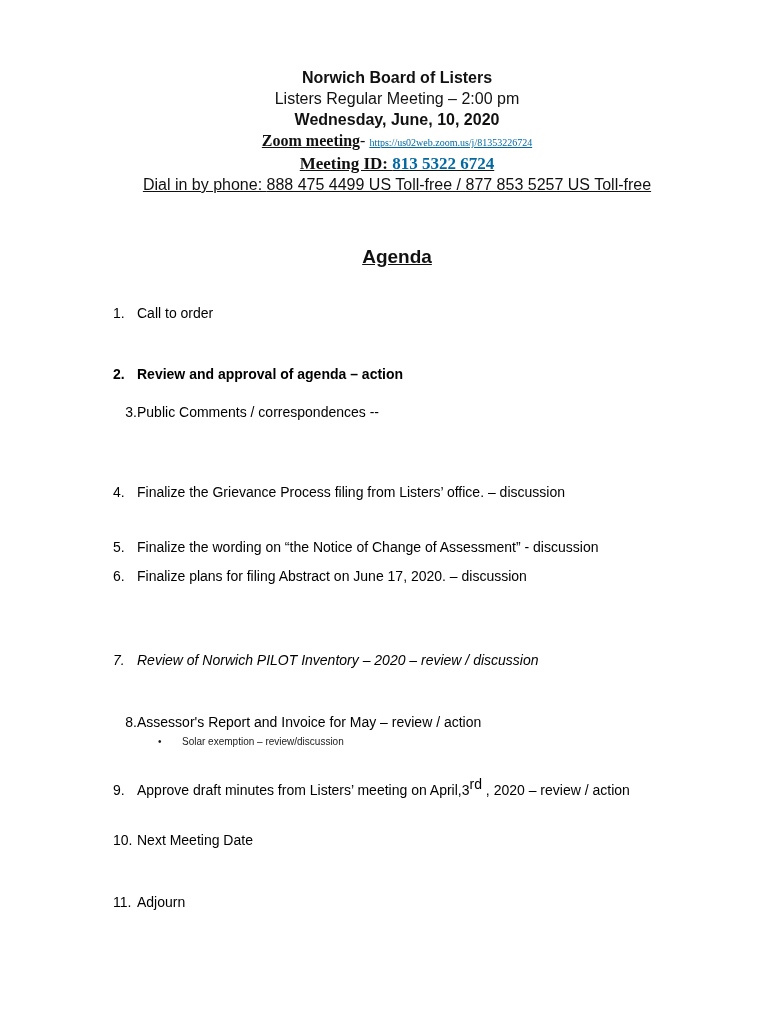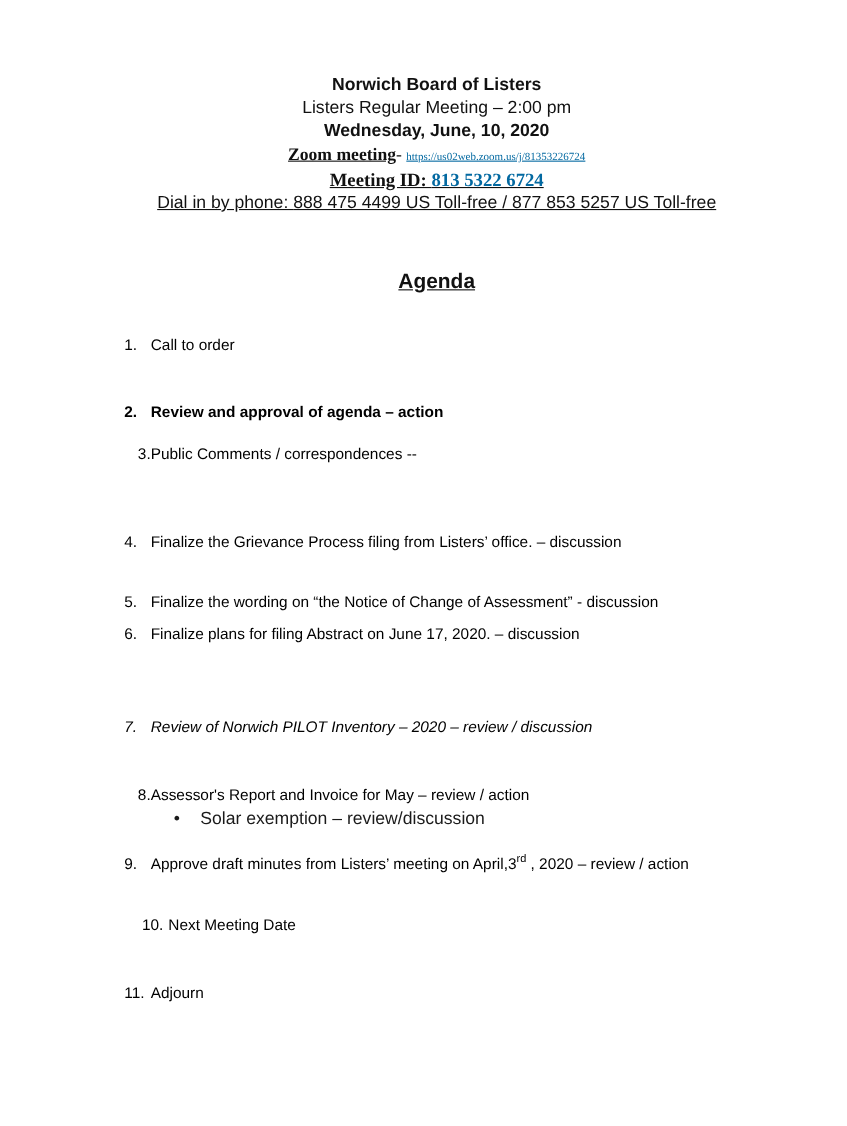--- a/index.html
+++ b/index.html
@@ -51,25 +51,25 @@
       position: absolute;
       left: 113px;
       font-size: 14px;
       white-space: nowrap;
       color: #000000;
     }
     .item .num {
       display: inline-block;
       width: 24px;
     }
-    .item sup { font-size: 10px; margin-top: 24px; }
+    .item sup { font-size: 14px; margin-top: 24px; }
     .bullet {
       position: absolute;
       left: 158px;
-      font-size: 16px;
+      font-size: 10px;
       white-space: nowrap;
       color: #1a1a1a;
     }
     .bullet .dot {
       display: inline-block;
       width: 24px;
     }
   </style>
 </head>
 <body>
@@ -114,18 +114,18 @@
 </div>
 <div class="item" style="top:714px;text-align:right;">
   <span class="num">8.</span><span>Assessor's Report and Invoice for May  – review / action</span>
 </div>
 <div class="bullet" style="top:736px;">
   <span class="dot">•</span><span>Solar exemption – review/discussion</span>
 </div>
 <div class="item" style="top:776px;">
   <span class="num">9.</span><span>Approve draft minutes from Listers’ meeting on April,3</span><sup>rd</sup><span> , 2020 – review / action</span>
 </div>
-<div class="item" style="top:832px;margin-left:16px;">
+<div class="item" style="top:832px;">
   <span class="num">10.</span><span>Next Meeting Date</span>
 </div>
 <div class="item" style="top:894px;">
   <span class="num">11.</span><span>Adjourn</span>
 </div>
 
 </body></html>

